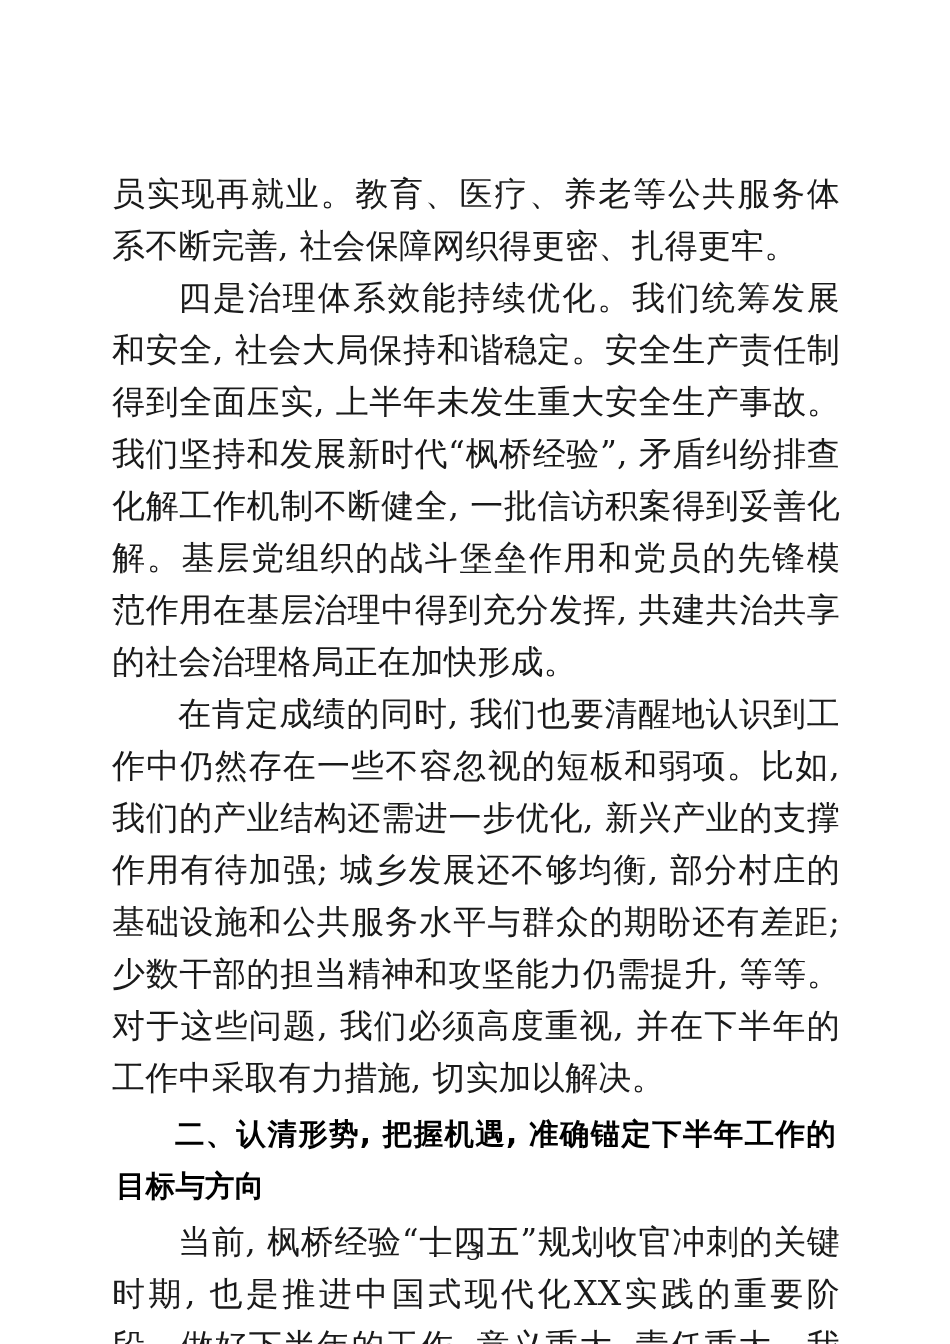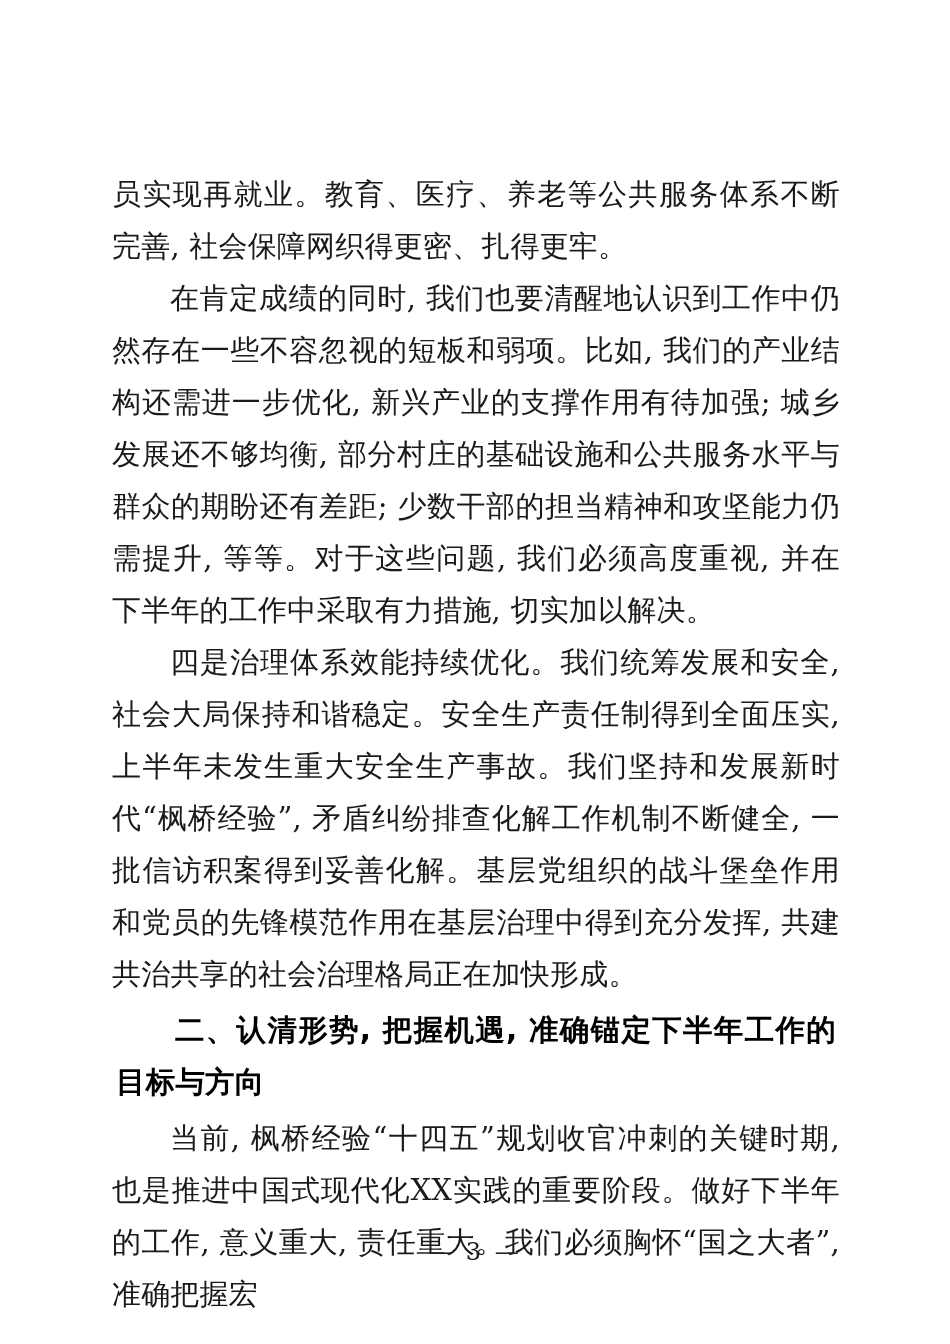--- a/index.html
+++ b/index.html
@@ -23,21 +23,21 @@
   }
   .content {
     position: absolute;
     left: 112px;
     top: 168px;
     width: 728px;
   }
   .para {
     margin: 0;
     font-family: "DejaVu Serif", "Liberation Serif", serif;
-    font-size: 29px;
+    font-size: 33px;
     line-height: 52px;
     color: #1a1a1a;
     text-align: justify;
     text-justify: inter-character;
     letter-spacing: 0.2px;
     font-weight: 400;
     -webkit-font-smoothing: antialiased;
   }
   .para.indent {
     text-indent: 2em;
@@ -68,23 +68,23 @@
 </style>
 </head>
 <body>
 
 <div class="page">
 
   <div class="content">
 
     <p class="para">员实现再就业。教育、医疗、养老等公共服务体系不断完善, 社会保障网织得更密、扎得更牢。</p>
 
+    <p class="para indent">四是治理体系效能持续优化。我们统筹发展和安全, 社会大局保持和谐稳定。安全生产责任制得到全面压实, 上半年未发生重大安全生产事故。我们坚持和发展新时代“枫桥经验”, 矛盾纠纷排查化解工作机制不断健全, 一批信访积案得到妥善化解。基层党组织的战斗堡垒作用和党员的先锋模范作用在基层治理中得到充分发挥, 共建共治共享的社会治理格局正在加快形成。</p>
+
     <p class="para indent">在肯定成绩的同时, 我们也要清醒地认识到工作中仍然存在一些不容忽视的短板和弱项。比如, 我们的产业结构还需进一步优化, 新兴产业的支撑作用有待加强; 城乡发展还不够均衡, 部分村庄的基础设施和公共服务水平与群众的期盼还有差距; 少数干部的担当精神和攻坚能力仍需提升, 等等。对于这些问题, 我们必须高度重视, 并在下半年的工作中采取有力措施, 切实加以解决。</p>
-
-    <p class="para indent">四是治理体系效能持续优化。我们统筹发展和安全, 社会大局保持和谐稳定。安全生产责任制得到全面压实, 上半年未发生重大安全生产事故。我们坚持和发展新时代“枫桥经验”, 矛盾纠纷排查化解工作机制不断健全, 一批信访积案得到妥善化解。基层党组织的战斗堡垒作用和党员的先锋模范作用在基层治理中得到充分发挥, 共建共治共享的社会治理格局正在加快形成。</p>
 
     <h2 class="heading">二、认清形势, 把握机遇, 准确锚定下半年工作的目标与方向</h2>
 
     <p class="para indent">当前, 枫桥经验“十四五”规划收官冲刺的关键时期, 也是推进中国式现代化XX实践的重要阶段。做好下半年的工作, 意义重大, 责任重大。我们必须胸怀“国之大者”, 准确把握宏</p>
 
   </div>
 
   <div class="footer">— 3 —</div>
 
 </div>

